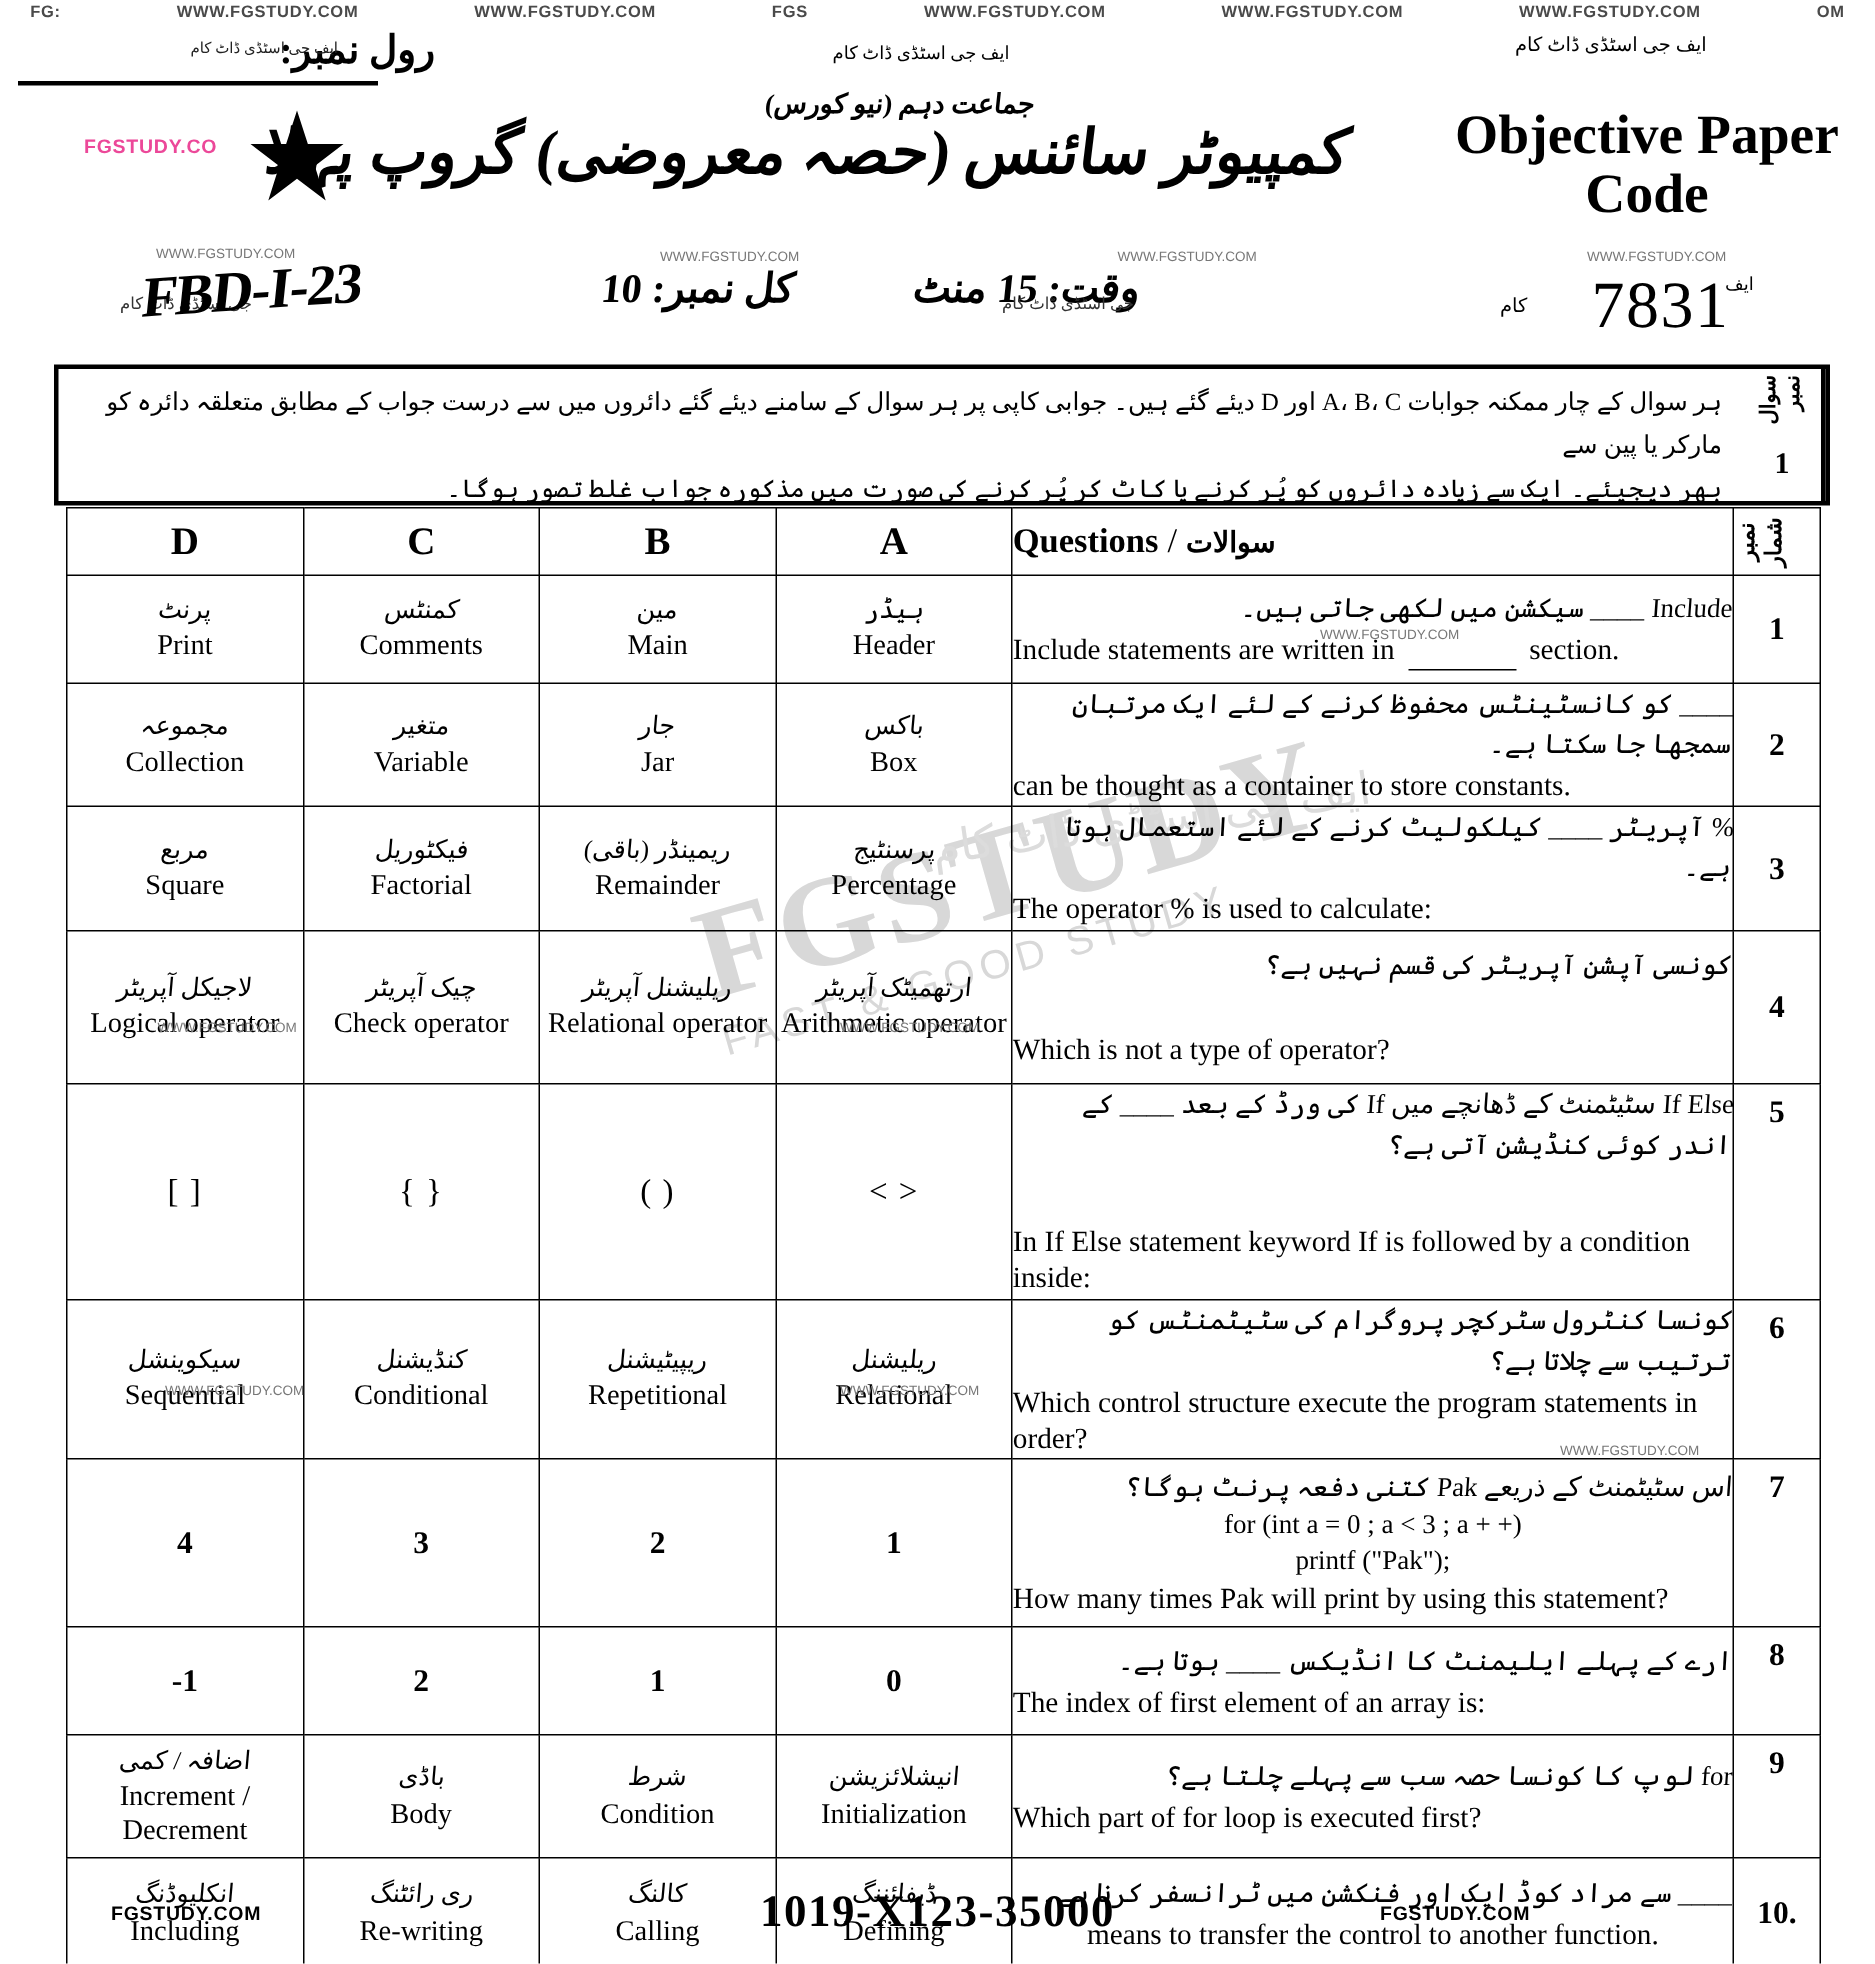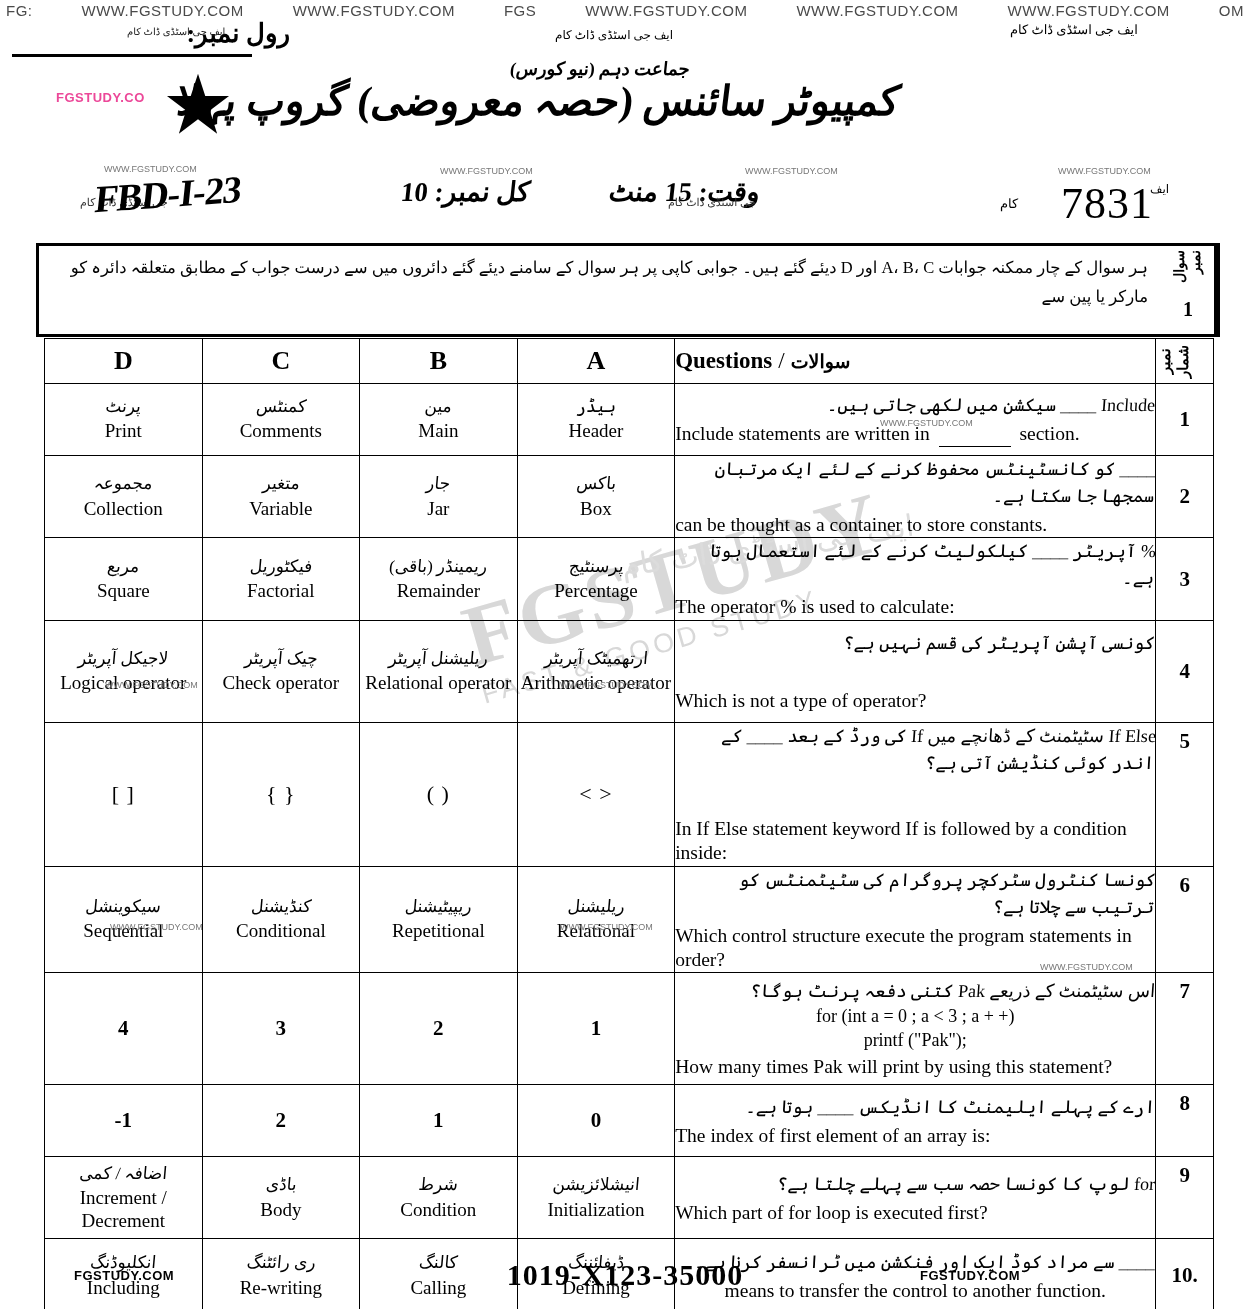--- a/index.html
+++ b/index.html
@@ -12,21 +12,21 @@
     overflow:hidden;
     -webkit-font-smoothing:none;
   }
   .page{position:relative;width:1250px;height:1309px;}
 
   
   .wm-row{position:absolute;left:0;width:1250px;display:flex;
           justify-content:space-around;pointer-events:none;
           font-family:"Liberation Sans",sans-serif;letter-spacing:.5px;}
   .wm-row span{color:#4a4a4a;white-space:nowrap;}
-  .wm-top{top:2px;font-size:15px;font-weight:normal;gap:37px;}
+  .wm-top{top:2px;font-size:11px;font-weight:bold;gap:37px;}
   .wm-sm{font-size:9px;color:#777;font-family:"Liberation Sans",sans-serif;white-space:nowrap;}
   .wm-abs{position:absolute;pointer-events:none;}
 
   .big-wm{
     position:absolute;left:455px;top:600px;
     pointer-events:none;user-select:none;
     transform:rotate(-16deg);transform-origin:left top;
     color:#d8d8d8;
   }
   .big-wm .bw-main{font-size:86px;font-weight:bold;letter-spacing:3px;
@@ -160,35 +160,40 @@
   <div class="fg-left">FGSTUDY.CO</div>
   <svg class="star" viewBox="0 0 100 96">
     <polygon points="50,2 61,36 97,36 68,58 79,93 50,71 21,93 32,58 3,36 39,36" fill="#000"></polygon>
   </svg>
 
   <div class="title-wrap">
     <div class="title-class">جماعت دہم (نیو کورس)</div>
     <div class="title-main">کمپیوٹر سائنس (حصہ معروضی) گروپ پہلا</div>
   </div>
 
+  <div class="obj-code">
+    <div class="l1">Objective Paper</div>
+    <div class="l2">Code</div>
+  </div>
   <div class="pc-urdu-l">کام</div>
   <div class="paper-code">7831</div>
   <div class="pc-urdu-r">ایف</div>
 
   <div class="timeline">
     <div class="tl-time">وقت: 15 منٹ</div>
     <div class="tl-marks">کل نمبر: 10</div>
   </div>
   <div class="wm-abs" style="left:668px;top:196px;font-size:11px;direction:rtl;color:#333;">جی اسٹڈی ڈاٹ کام</div>
   <div class="wm-abs" style="left:80px;top:196px;font-size:11px;direction:rtl;color:#333;">جی اسٹڈی ڈاٹ کام</div>
   <div class="handwrite">FBD-I-23</div>
 
   <div class="instr">
     <div class="instr-text">
       <div>ہر سوال کے چار ممکنہ جوابات A، B، C اور D دیئے گئے ہیں۔ جوابی کاپی پر ہر سوال کے سامنے دیئے گئے دائروں میں سے درست جواب کے مطابق متعلقہ دائرہ کو مارکر یا پین سے</div>
+      <div>بھر دیجیئے۔ ایک سے زیادہ دائروں کو پُر کرنے یا کاٹ کر پُر کرنے کی صورت میں مذکورہ جواب غلط تصور ہوگا۔</div>
     </div>
     <div class="instr-no">
       <div class="lbl">سوال نمبر</div>
       <div class="num">1</div>
     </div>
   </div>
 
   <table class="qt">
     <colgroup>
       <col class="col-opt">

